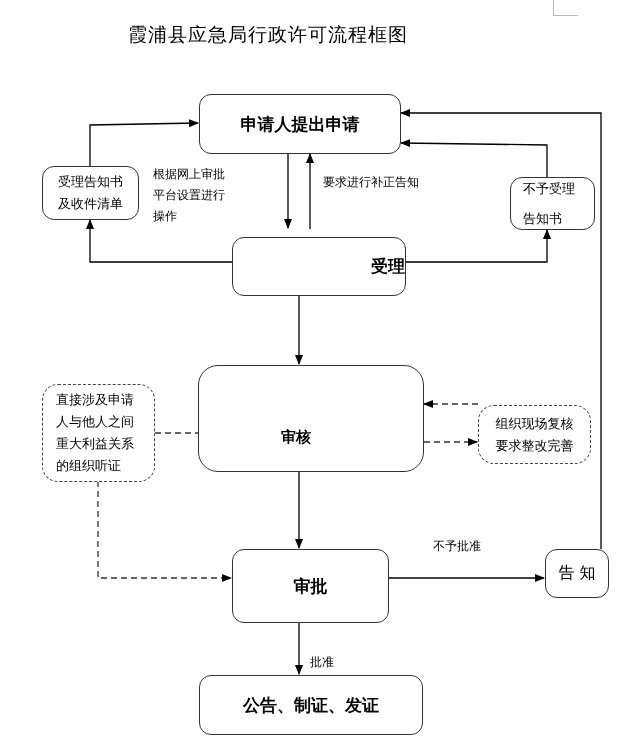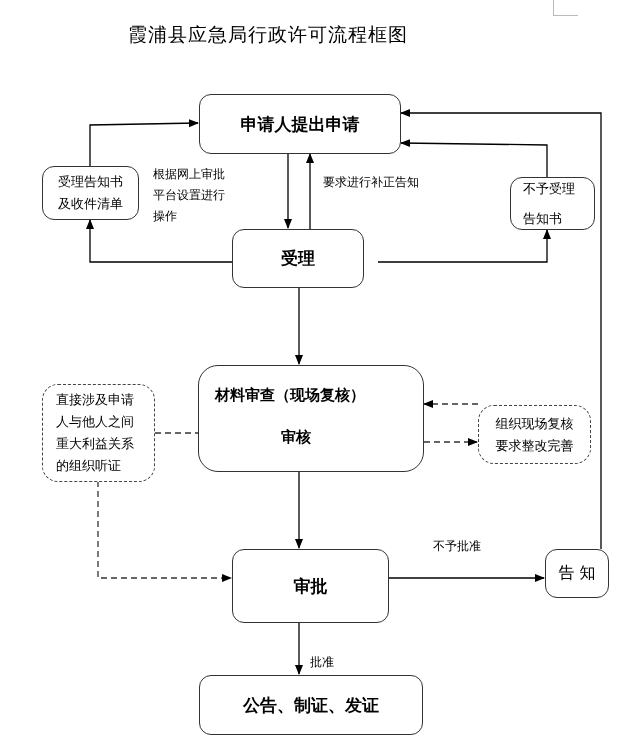--- a/index.html
+++ b/index.html
@@ -77,26 +77,25 @@
 <div class="box small" style="left:42px;top:166px;width:97px;height:54px;flex-direction:column;">
   <span>受理告知书</span>
   <span>及收件清单</span>
 </div>
 
 <div class="box small" style="left:510px;top:177px;width:85px;height:53px;flex-direction:column;align-items:flex-start;padding-left:12px;gap:8px;">
   <span>不予受理</span>
   <span>告知书</span>
 </div>
 
-<div class="box serif-bold" style="left:232px;top:229px;width:132px;height:59px;">
+<div class="box serif-bold" style="left:232px;top:237px;width:174px;height:59px;justify-content:flex-end;">
   <span>受理</span>
 </div>
 
 <div class="box review-box" style="left:198px;top:365px;width:226px;height:107px;border-radius:20px;">
-  <span class="l1">材料审查（现场复核）</span>
   <span class="l2">审核</span>
 </div>
 
 <div class="box dashed small" style="left:42px;top:384px;width:113px;height:98px;flex-direction:column;align-items:flex-start;padding-left:13px;">
   <span>直接涉及申请</span>
   <span>人与他人之间</span>
   <span>重大利益关系</span>
   <span>的组织听证</span>
 </div>
 

